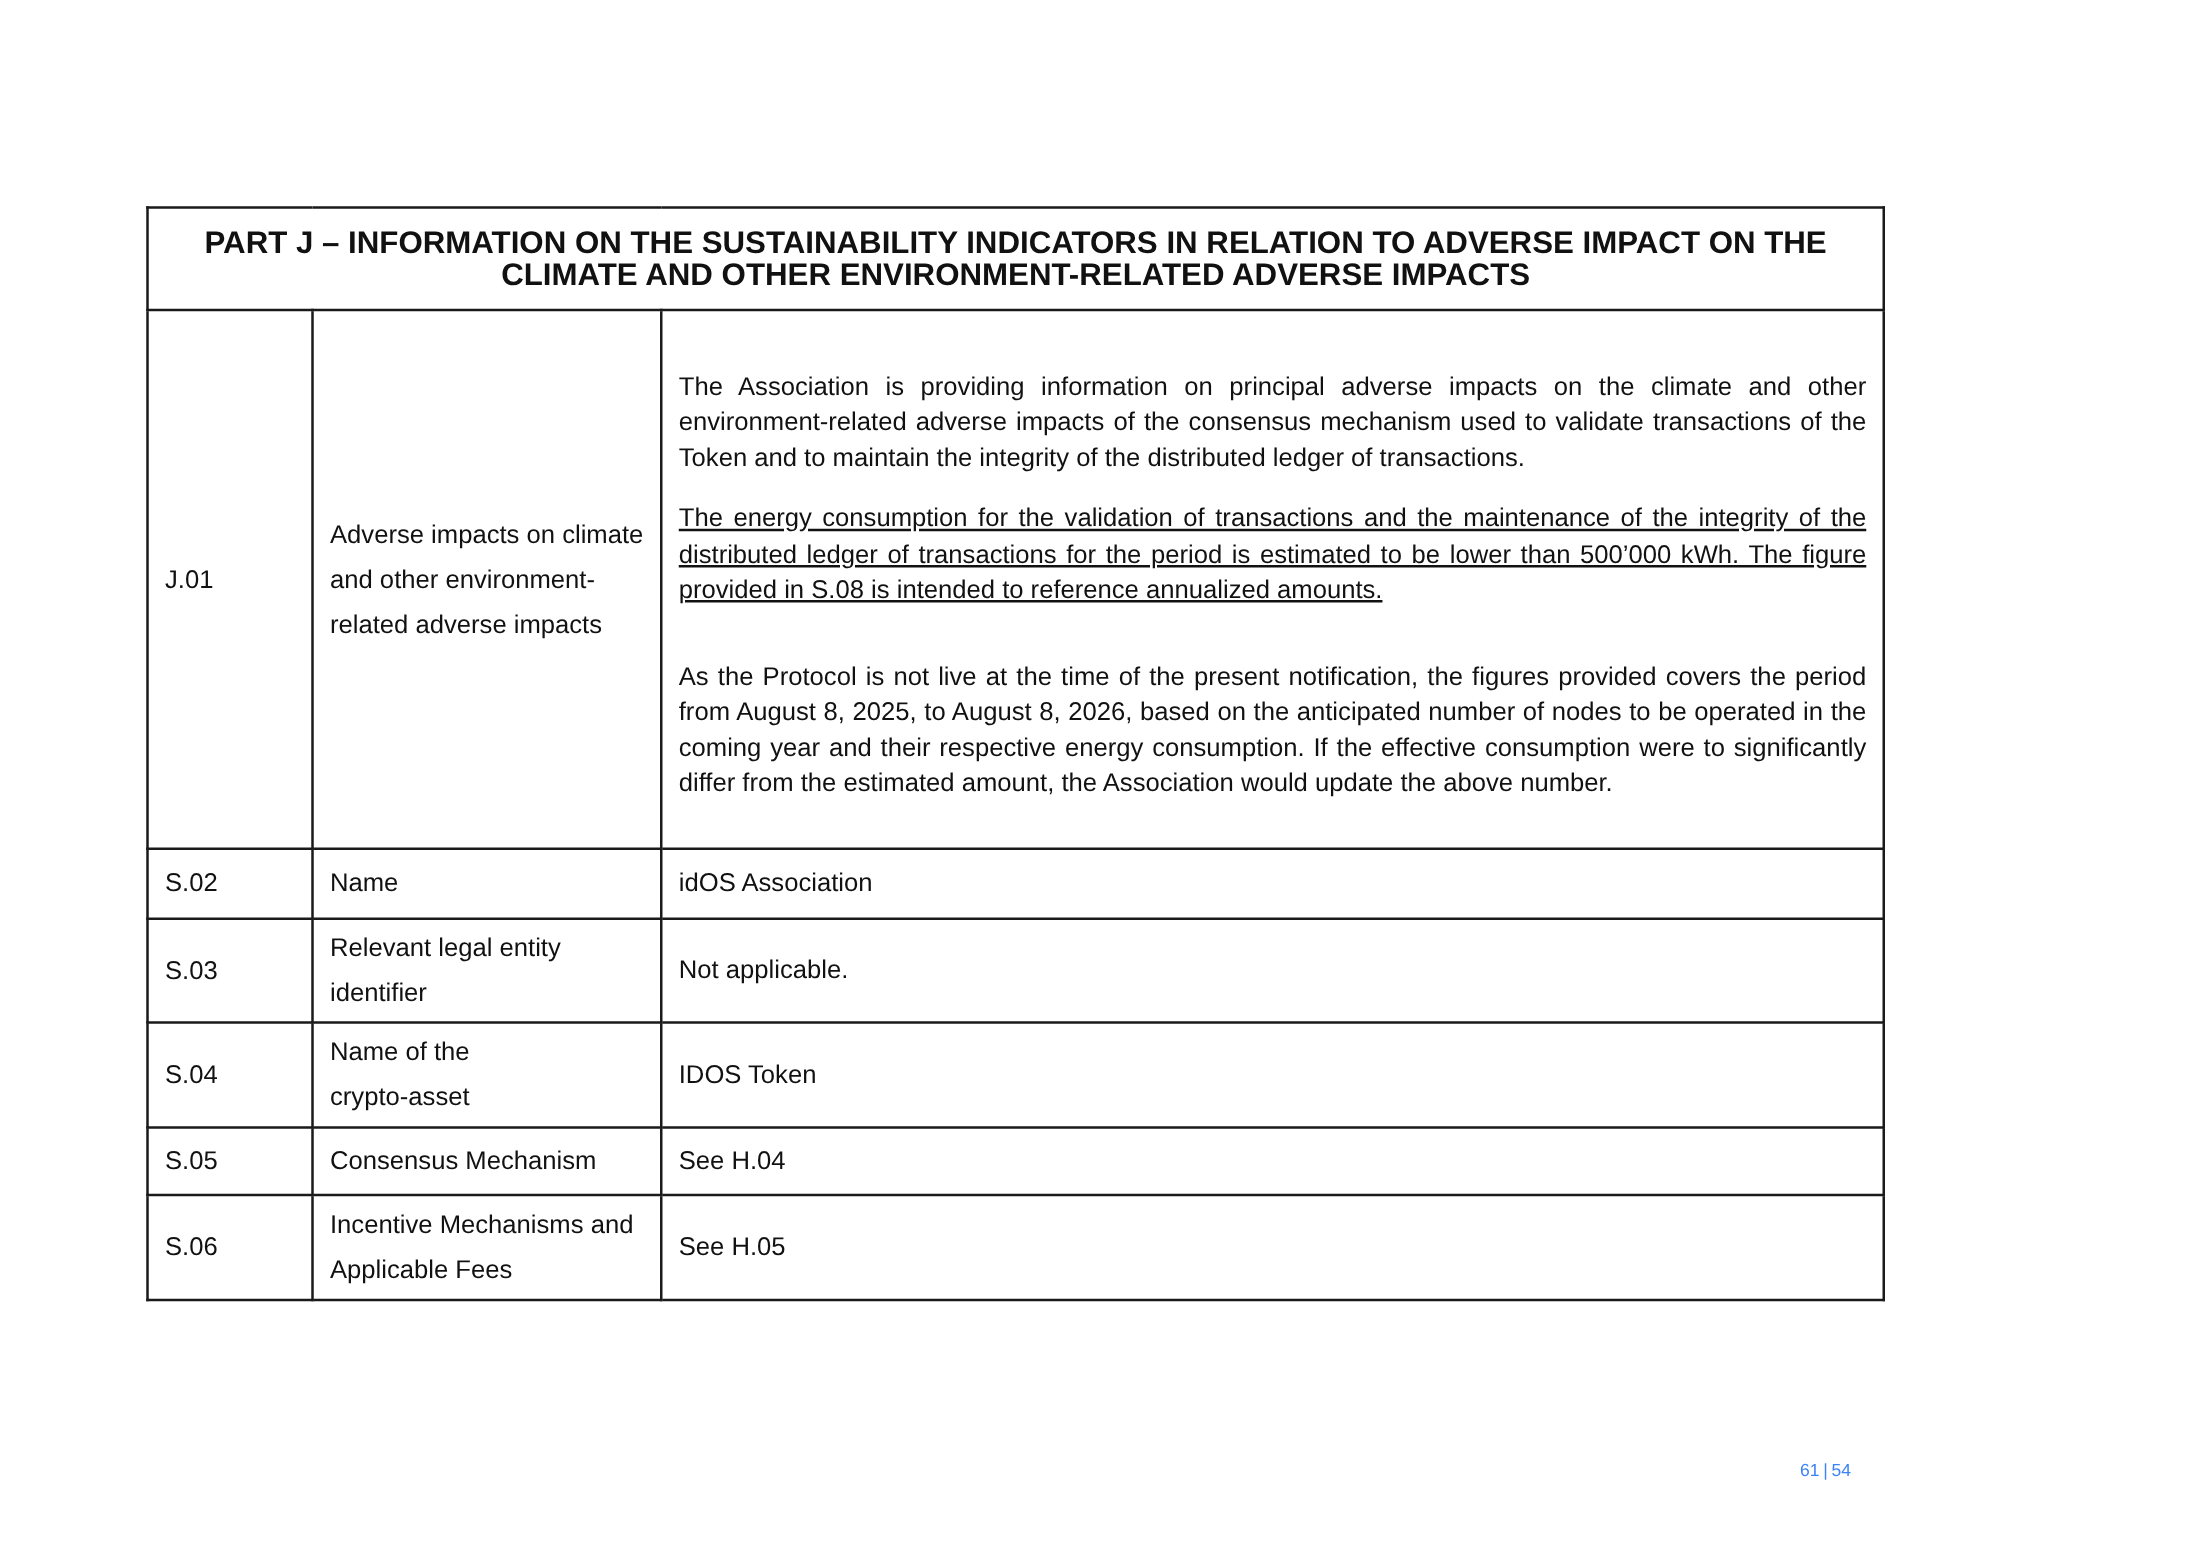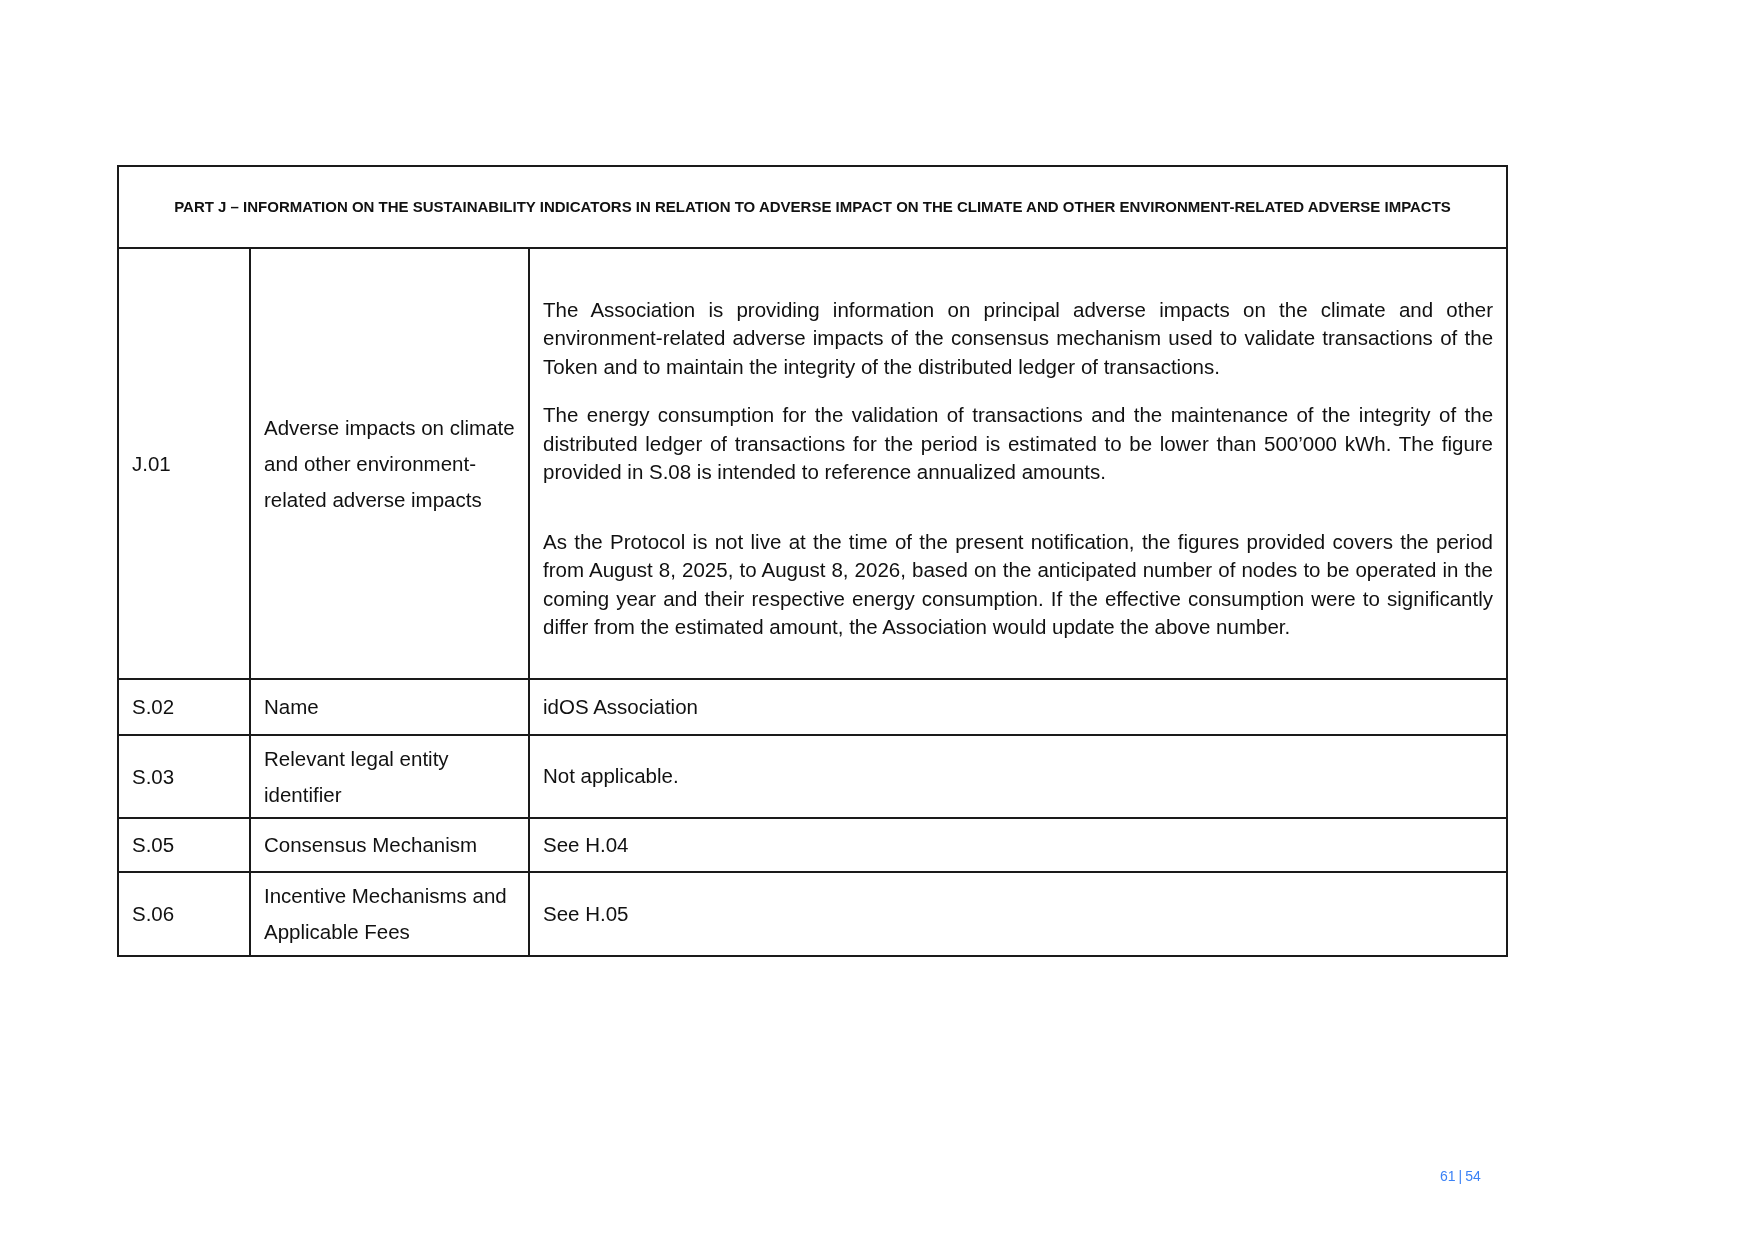--- a/index.html
+++ b/index.html
@@ -8,32 +8,32 @@
   .page { position: absolute; left: 0; top: 0; width: 1755px; height: 1242px; background: #fff; }
   table.disclosure {
     position: absolute; left: 117px; top: 165px; width: 1389px;
     border-collapse: collapse; table-layout: fixed;
     font-family: "Liberation Sans", sans-serif; font-size: 20.5px; color: #111;
   }
   table.disclosure td, table.disclosure th {
     border: 2px solid #1a1a1a; vertical-align: middle; padding: 0 13px;
   }
   th.part-header {
-    font-weight: bold; font-size: 15px; text-align: center; line-height: 26px;
+    font-weight: bold; font-size: 25px; text-align: center; line-height: 26px;
     height: 80px; padding: 0 14px;
   }
   col.c-id { width: 132px; }
   col.c-label { width: 279px; }
   col.c-value { width: 978px; }
   td.id { padding-left: 13px; }
   td.label { line-height: 36px; padding-left: 12px; }
   td.value { line-height: 28.5px; padding-left: 14px; padding-right: 14px; }
   td.value.long { text-align: justify; padding-top: 10px; }
   td.value.long p { margin: 0; }
-  td.value.long p.p2 { margin-top: 20px; }
+  td.value.long p.p2 { margin-top: 20px; text-decoration: underline; }
   td.value.long p.p3 { margin-top: 41px; }
   tr.r-j01 td { height: 419px; }
   tr.r-s02 td { height: 54px; }
   tr.r-s03 td { height: 81px; }
   tr.r-s04 td { height: 82px; }
   tr.r-s05 td { height: 52px; }
   tr.r-s06 td { height: 82px; }
   .page-number {
     position: absolute; left: 1440px; top: 1168px; font-size: 14px; color: #3b82f6;
     font-family: "Liberation Sans", sans-serif;
@@ -69,20 +69,25 @@
       <tr class="r-s02">
         <td class="id">S.02</td>
         <td class="label">Name</td>
         <td class="value">idOS Association</td>
       </tr>
       <tr class="r-s03">
         <td class="id">S.03</td>
         <td class="label">Relevant legal entity identifier</td>
         <td class="value">Not applicable.</td>
       </tr>
+      <tr class="r-s04">
+        <td class="id">S.04</td>
+        <td class="label"><span>Name of the</span><br><span>crypto-asset</span></td>
+        <td class="value">IDOS Token</td>
+      </tr>
       <tr class="r-s05">
         <td class="id">S.05</td>
         <td class="label">Consensus Mechanism</td>
         <td class="value">See H.04</td>
       </tr>
       <tr class="r-s06">
         <td class="id">S.06</td>
         <td class="label">Incentive Mechanisms and Applicable Fees</td>
         <td class="value">See H.05</td>
       </tr>

